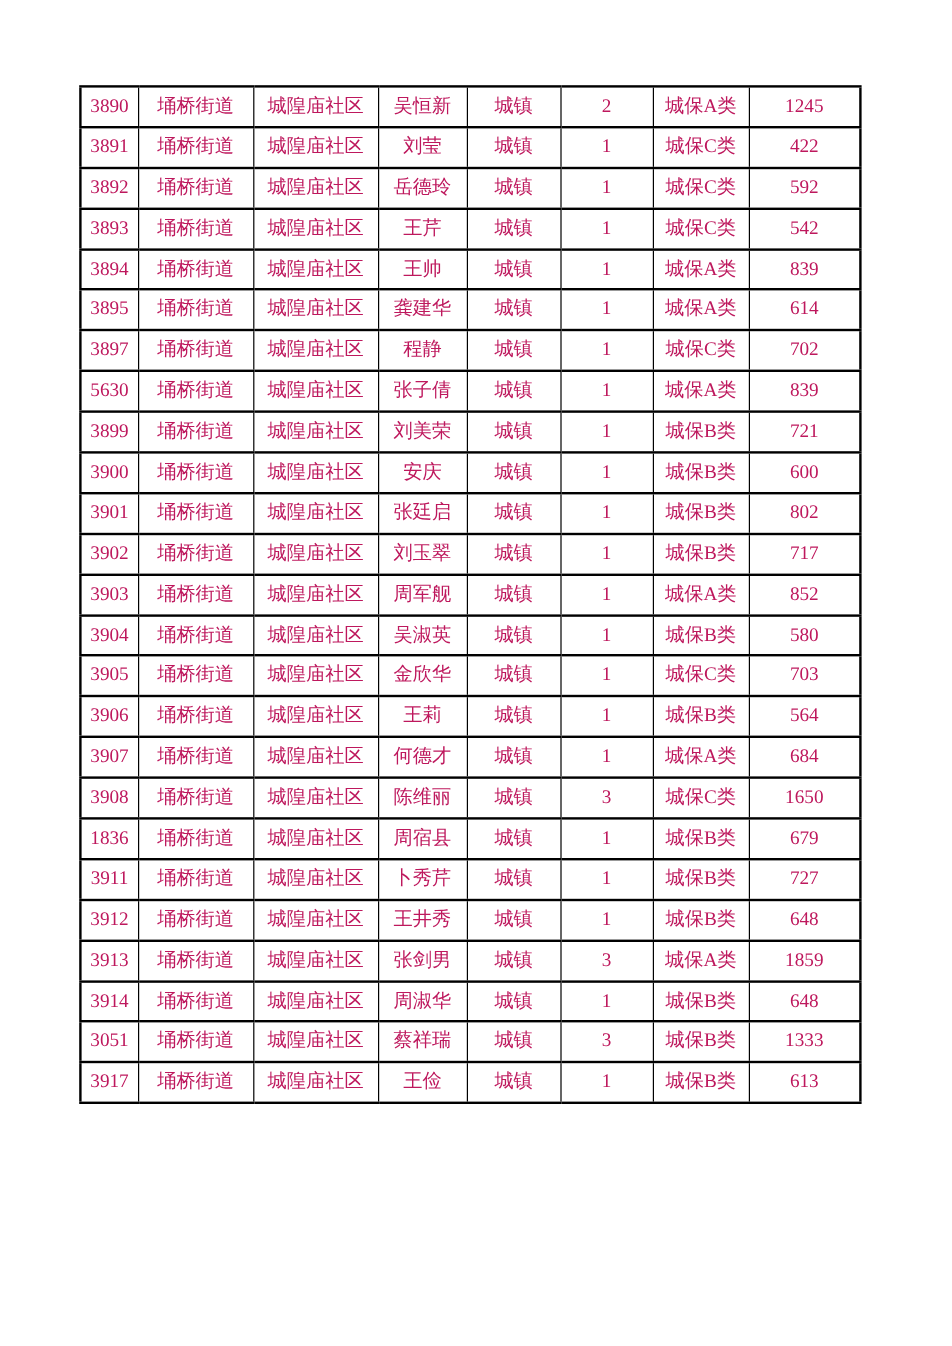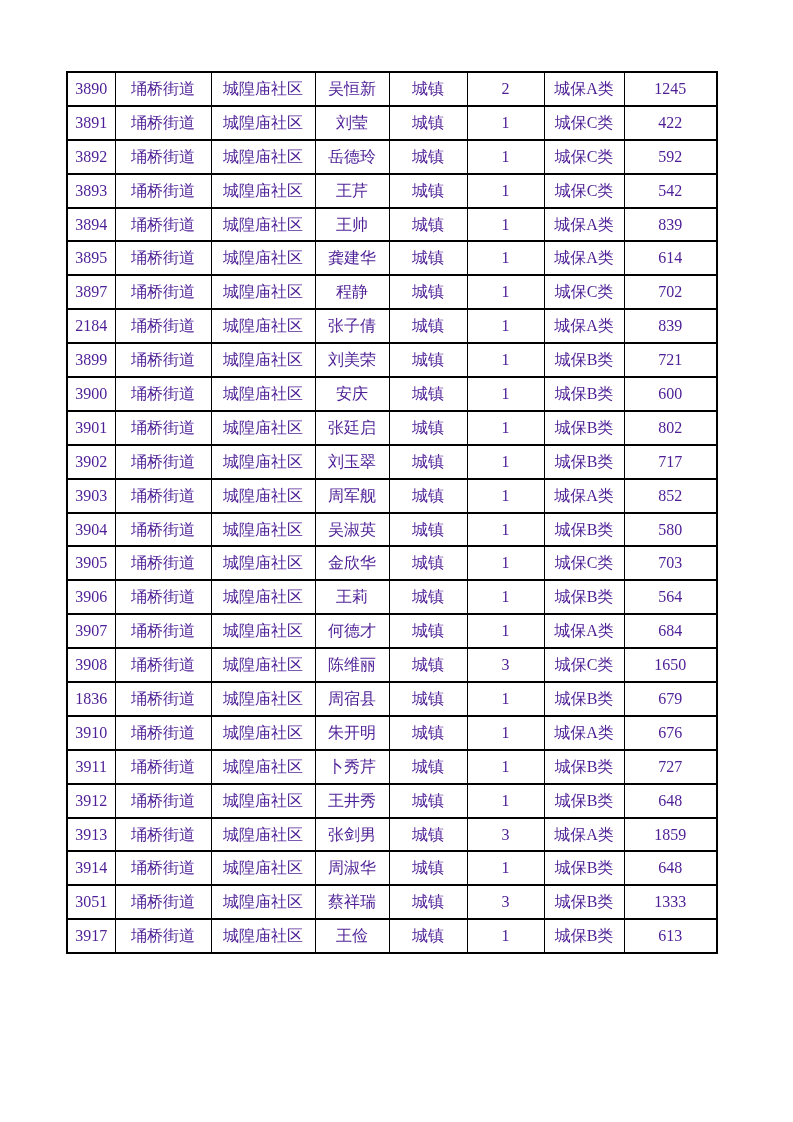--- a/index.html
+++ b/index.html
@@ -7,21 +7,21 @@
     padding: 0;
     background: #ffffff;
   }
   .page {
     position: relative;
     width: 793px;
     height: 1122px;
     background: #ffffff;
     overflow: hidden;
     font-family: "Liberation Serif", "DejaVu Serif", serif;
-    color: #4c1d95;
+    color: #be185d;
   }
   table.roster {
     position: absolute;
     left: 66px;
     top: 71px;
     width: 650px;
     border-collapse: collapse;
     table-layout: fixed;
     border: 2px solid #000000;
   }
@@ -122,21 +122,21 @@
           <td>3897</td>
           <td>埇桥街道</td>
           <td>城隍庙社区</td>
           <td>程静</td>
           <td>城镇</td>
           <td>1</td>
           <td>城保C类</td>
           <td>702</td>
         </tr>
         <tr>
-          <td>2184</td>
+          <td>5630</td>
           <td>埇桥街道</td>
           <td>城隍庙社区</td>
           <td>张子倩</td>
           <td>城镇</td>
           <td>1</td>
           <td>城保A类</td>
           <td>839</td>
         </tr>
         <tr>
           <td>3899</td>
@@ -240,30 +240,20 @@
         </tr>
         <tr>
           <td>1836</td>
           <td>埇桥街道</td>
           <td>城隍庙社区</td>
           <td>周宿县</td>
           <td>城镇</td>
           <td>1</td>
           <td>城保B类</td>
           <td>679</td>
-        </tr>
-        <tr>
-          <td>3910</td>
-          <td>埇桥街道</td>
-          <td>城隍庙社区</td>
-          <td>朱开明</td>
-          <td>城镇</td>
-          <td>1</td>
-          <td>城保A类</td>
-          <td>676</td>
         </tr>
         <tr>
           <td>3911</td>
           <td>埇桥街道</td>
           <td>城隍庙社区</td>
           <td>卜秀芹</td>
           <td>城镇</td>
           <td>1</td>
           <td>城保B类</td>
           <td>727</td>

